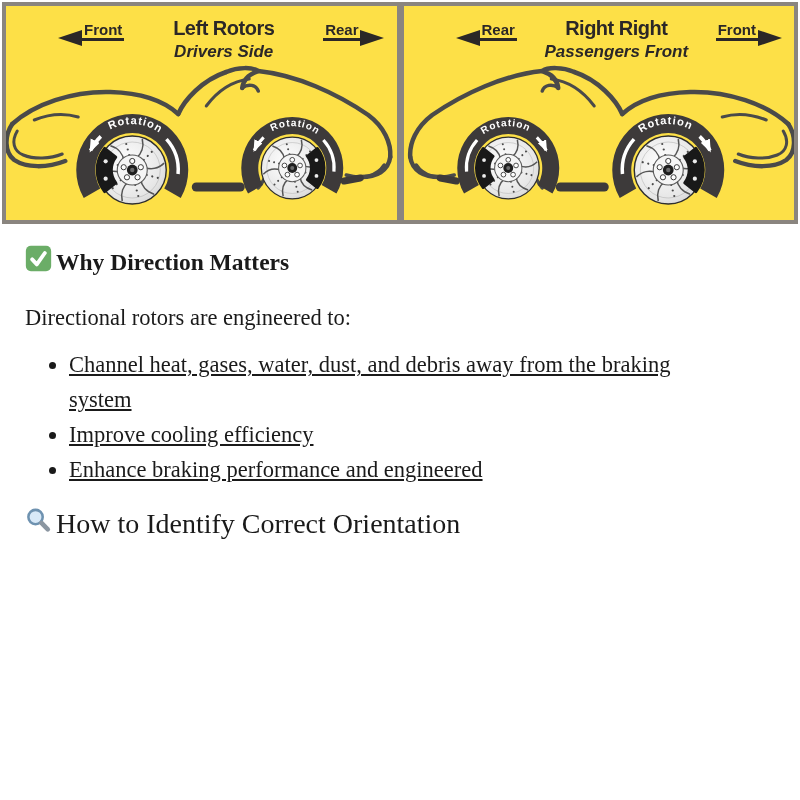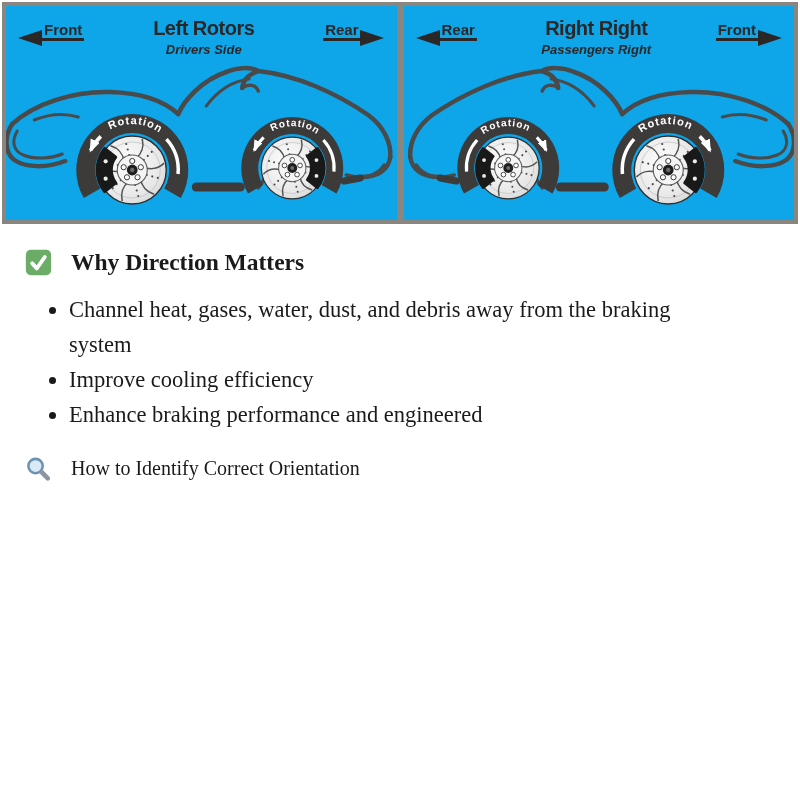--- a/index.html
+++ b/index.html
@@ -2,52 +2,52 @@
 <html><head>
 <meta charset="utf-8">
 <style>
   * { margin:0; padding:0; box-sizing:border-box; }
   html,body { width:800px; height:800px; background:#ffffff; overflow:hidden;
     font-family:"Liberation Serif", serif; color:#1a1a1a; }
 
   
   .diagram { display:flex; width:796px; height:222px; margin:2px auto 0 auto;
     border:4px solid #8a857f; background:#fdfcfb; }
-  .panel { flex:1 1 0; position:relative; background:#0ea5e9; overflow:hidden; }
+  .panel { flex:1 1 0; position:relative; background:#fde047; overflow:hidden;padding-left:40px; }
   .divider { width:7px; background:#8a857f; }
   .panel-header { display:flex; justify-content:space-between; align-items:flex-start;
     padding:7px 12px 0 12px; }
   .panel-titles { text-align:center; margin-top:2px; }
   .panel-title { font-family:"Liberation Sans", sans-serif; font-weight:bold;
     font-size:20px; line-height:26px; color:#2b2727; letter-spacing:-0.5px; }
   .panel-subtitle { font-family:"Liberation Sans", sans-serif; font-weight:bold;
-    font-style:italic; font-size:13px; color:#2b2727; margin-top:1px;text-align:center; }
+    font-style:italic; font-size:17px; color:#2b2727; margin-top:1px;text-align:center; }
   .dir { display:flex; align-items:flex-end; margin-top:8px; }
   .dir-label { font-family:"Liberation Sans", sans-serif; font-weight:bold;
     font-size:15px; color:#2b2727; border-bottom:3px solid #2b2727; line-height:17px; padding:0 2px; }
   .tri { width:0; height:0; display:inline-block; }
   .tri-left  { border-top:8px solid transparent; border-bottom:8px solid transparent;
     border-right:24px solid #2b2727; margin-bottom:-5px; }
   .tri-right { border-top:8px solid transparent; border-bottom:8px solid transparent;
     border-left:24px solid #2b2727; margin-bottom:-5px; }
   .car-svg { position:absolute; left:0; bottom:2px; width:100%; height:158px; }
   .rot-text { font-family:"Liberation Sans", sans-serif; font-weight:bold;
     font-size:11px; fill:#ffffff; letter-spacing:1px; }
   .defs-holder { position:absolute; width:0; height:0; }
 
   
   .content { width:755px; margin:12px 0 0 25px; font-size:22.5px; line-height:35px; }
   .content p.intro { width:712px; }
-  .sec-head { display:flex; align-items:center; gap:19px; margin-top:21px; }
+  .sec-head { display:flex; gap:4px; margin-top:21px; }
   .sec-head .title-bold { font-weight:bold; font-size:23.5px; }
-  .sec-head .title-reg { font-weight:normal; font-size:20px; }
+  .sec-head .title-reg { font-weight:normal; font-size:28px; }
   .emoji { display:inline-flex; width:27px; height:27px; flex:0 0 auto; }
   .lead { margin-top:20px; }
   ul { margin-top:12px; padding-left:44px; width:700px; }
-  li { margin:0; line-height:35px; }
+  li { margin:0; line-height:35px;text-decoration:underline; }
   ul.second { margin-top:16px; }
   .sec2 { margin-top:19px; }
 </style>
 </head>
 <body>
 
 <svg class="defs-holder" aria-hidden="true">
   <defs>
     <radialGradient id="gRot" cx="0.42" cy="0.4" r="0.8">
       <stop offset="0" stop-color="#ffffff"></stop>
@@ -162,21 +162,21 @@
   <div class="divider"></div>
 
   <div class="panel">
     <div class="panel-header">
       <div class="dir">
         <span class="tri tri-left"></span>
         <span class="dir-label">Rear</span>
       </div>
       <div class="panel-titles">
         <div class="panel-title">Right Right</div>
-        <div class="panel-subtitle">Passengers Right</div>
+        <div class="panel-subtitle">Passengers Front</div>
       </div>
       <div class="dir">
         <span class="dir-label">Front</span>
         <span class="tri tri-right"></span>
       </div>
     </div>
     <svg class="car-svg" viewBox="0 0 390 158">
       <use href="#carbodyL" transform="translate(390,0) scale(-1,1)"></use>
       <g transform="translate(104,108) scale(0.91)">
         <use href="#rotor34"></use>
@@ -198,20 +198,21 @@
   <div class="sec-head">
     <span class="emoji">
       <svg viewBox="0 0 32 32" width="27" height="27">
         <rect x="1" y="1" width="30" height="30" rx="6" fill="#6bad67"></rect>
         <path d="M8.5 17 L14 23 L23.5 9.5" stroke="#ffffff" stroke-width="4.5" fill="none" stroke-linecap="round" stroke-linejoin="round"></path>
       </svg>
     </span>
     <span class="title-bold">Why Direction Matters</span>
   </div>
 
+  <p class="lead">Directional rotors are engineered to:</p>
 
   <ul>
     <li>Channel heat, gases, water, dust, and debris away from the braking system</li>
     <li>Improve cooling efficiency</li>
     <li>Enhance braking performance and engineered</li>
   </ul>
 
   <div class="sec-head sec2">
     <span class="emoji">
       <svg viewBox="0 0 32 32" width="28" height="28">

